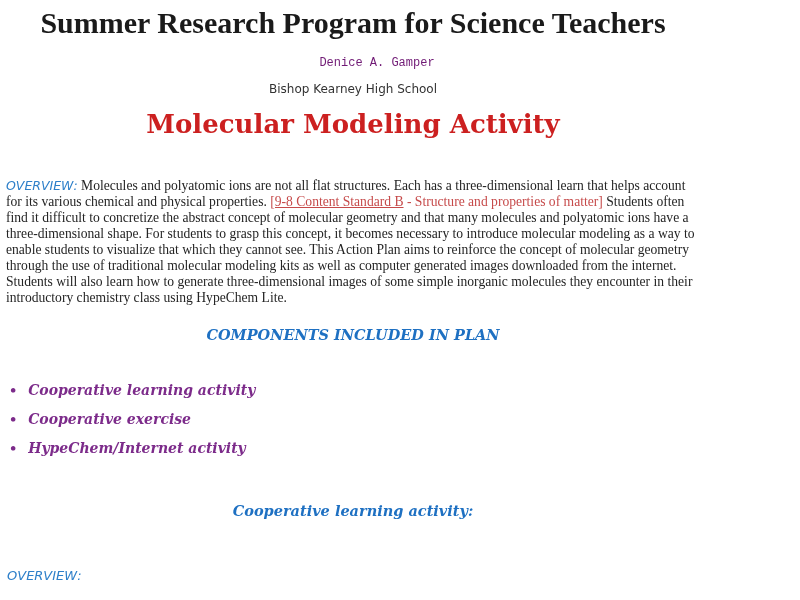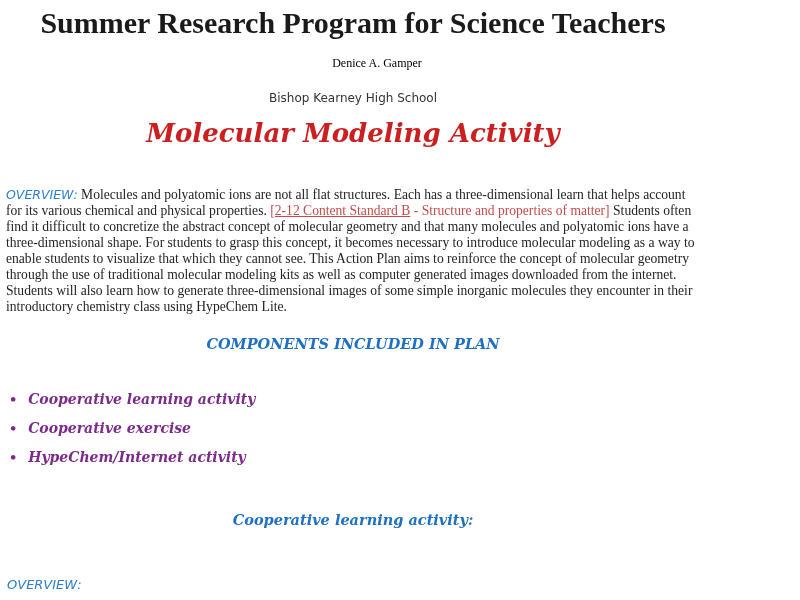--- a/index.html
+++ b/index.html
@@ -18,41 +18,40 @@
     text-align: center;
     font-family: "Liberation Serif", serif;
     font-weight: bold;
     font-size: 30px;
     line-height: 1.1;
     color: #1a1a1a;
   }
   .author-line {
     margin-top: 17px;
     text-align: center;
-    font-family: Liberation Serif, serif;
+    font-family: Liberation Mono, monospace;
     font-size: 12px;
-    color: #000000;
+    color: #701a75;
     margin-left: 48px;
   }
   .school-line {
-    margin-top: 20px;
+    margin-top: 12px;
     text-align: center;
     font-family: "DejaVu Sans", sans-serif;
     font-size: 12px;
     color: #333333;
   }
   .activity-title {
     margin-top: 14px;
     text-align: center;
     font-family: "DejaVu Serif", serif;
     font-weight: bold;
     font-size: 26px;
     line-height: 1.1;
     color: #cc2020;
-    font-style: italic;
   }
   .overview-paragraph {
     margin-top: 39px;
     padding: 0 6px;
     font-size: 13.6px;
     line-height: 16px;
     color: #242424;
     text-align: left;
   }
   .comic-label {
@@ -117,21 +116,21 @@
 
   <div class="author-line">Denice A. Gamper</div>
 
   <div class="school-line">Bishop Kearney High School</div>
 
   <h2 class="activity-title">Molecular Modeling Activity</h2>
 
   <p class="overview-paragraph">
     <span class="comic-label">OVERVIEW:</span>
     <span> Molecules and polyatomic ions are not all flat structures. Each has a three-dimensional learn that helps account for its various chemical and physical properties. </span>
-    <a class="standard-link">[2-12 Content Standard B</a>
+    <a class="standard-link">[9-8 Content Standard B</a>
     <span class="standard-suffix">- Structure and properties of matter]</span>
     <span> Students often find it difficult to concretize the abstract concept of molecular geometry and that many molecules and polyatomic ions have a three-dimensional shape. For students to grasp this concept, it becomes necessary to introduce molecular modeling as a way to enable students to visualize that which they cannot see. This Action Plan aims to reinforce the concept of molecular geometry through the use of traditional molecular modeling kits as well as computer generated images downloaded from the internet. Students will also learn how to generate three-dimensional images of some simple inorganic molecules they encounter in their introductory chemistry class using HypeChem Lite.</span>
   </p>
 
   <h3 class="section-heading components-heading">COMPONENTS INCLUDED IN PLAN</h3>
 
   <ul class="components-list">
     <li>
       <span class="bullet-dot">•</span>
       <span>Cooperative learning activity</span>

